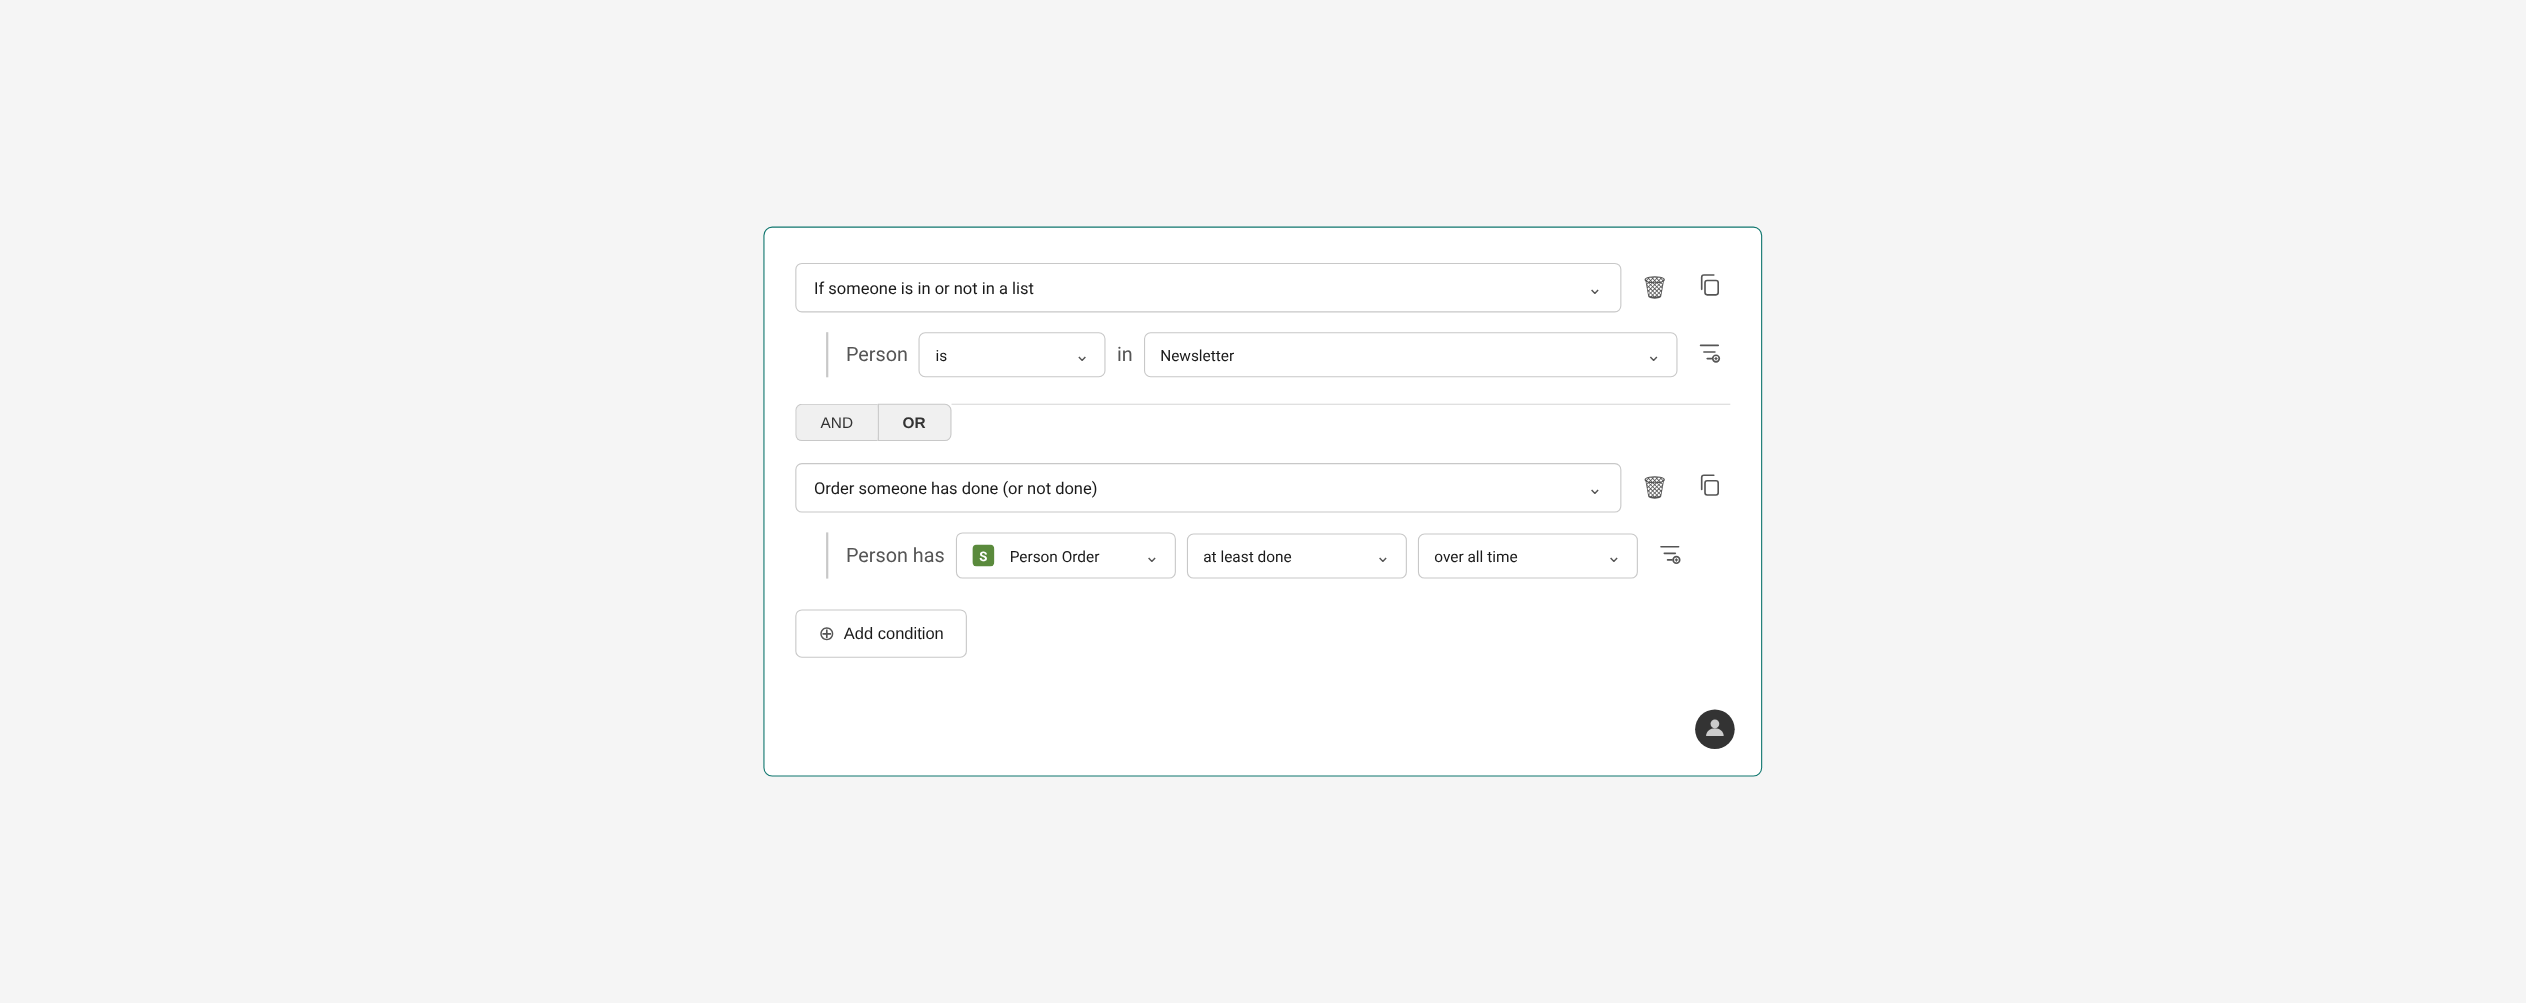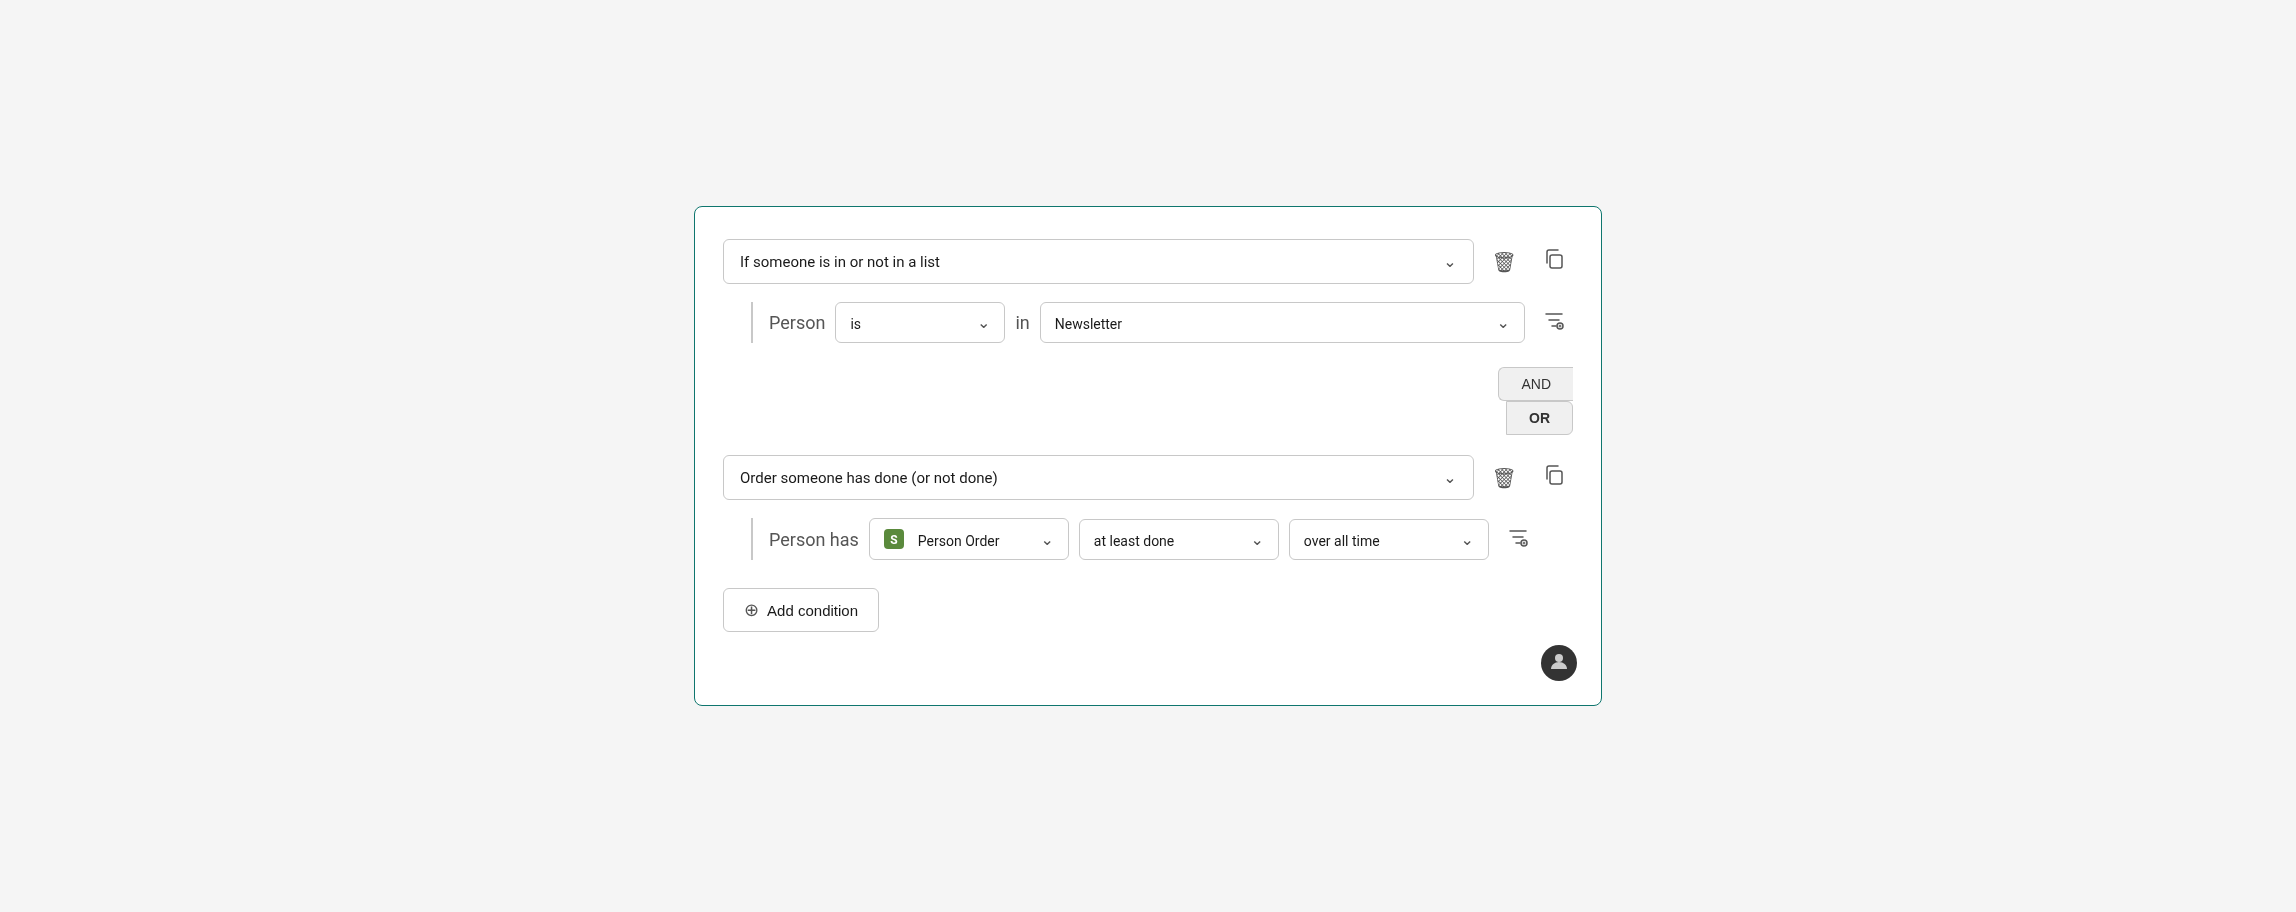--- a/index.html
+++ b/index.html
@@ -116,24 +116,23 @@
       color: #555;
       font-size: 18px;
       padding: 6px 8px;
       display: flex;
       align-items: center;
     }
 
     
     .and-or-row {
       display: flex;
-      align-items: flex-end;
+      align-items: flex-start;
       margin: 0 0 20px 0;
       gap: 0;
-      flex-direction: column;
     }
 
     .and-btn, .or-btn {
       background: #f0f0f0;
       border: 1.5px solid #c8c8c8;
       padding: 8px 22px;
       font-size: 14px;
       font-weight: 500;
       cursor: pointer;
       color: #333;

